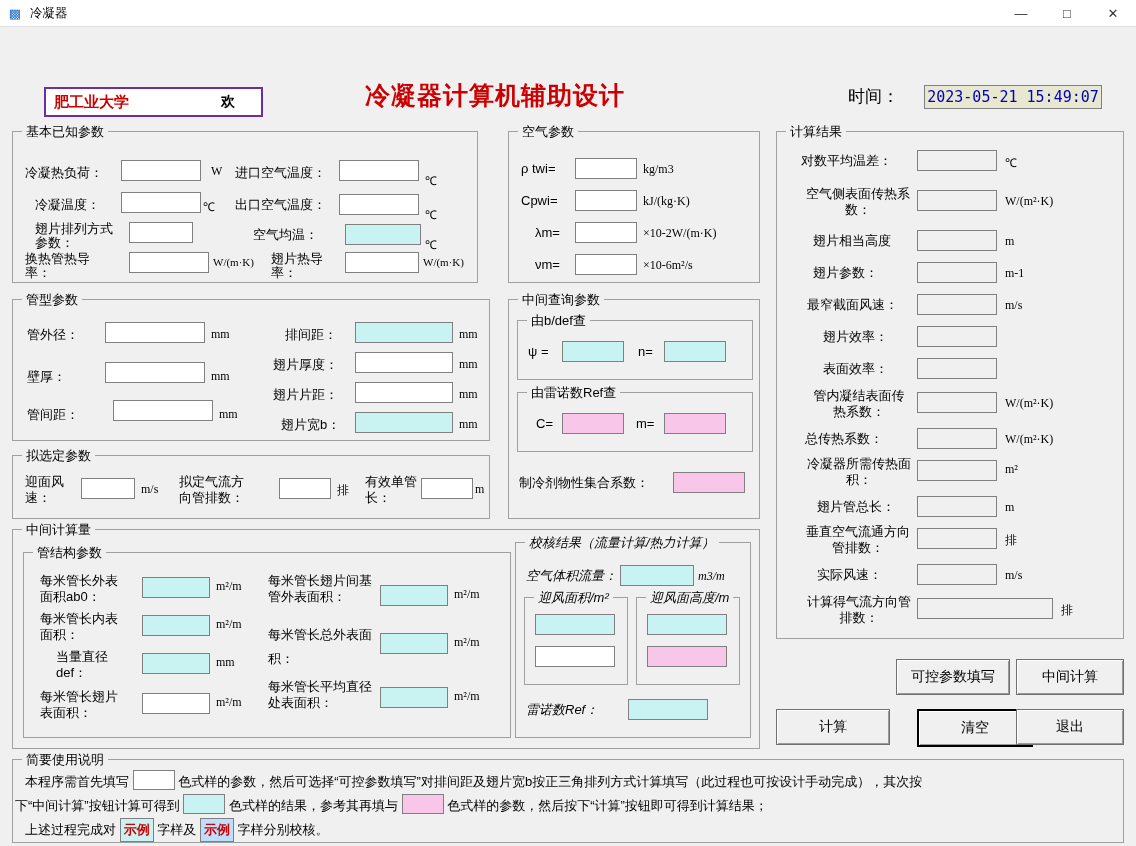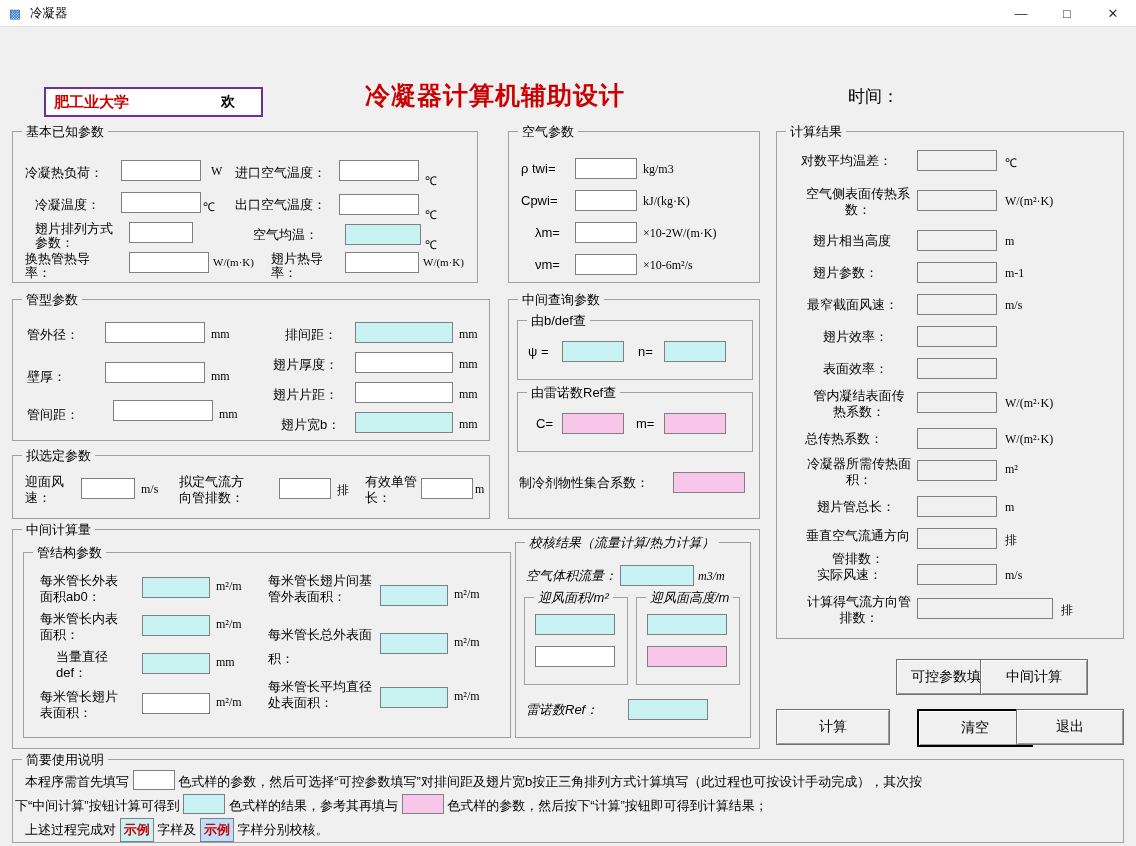--- a/index.html
+++ b/index.html
@@ -105,20 +105,21 @@
 </div>
 
 <div class="app">
 
   <div class="logo">
     <span class="l1">肥工业大学</span>
     <span class="l2">欢</span>
   </div>
   <div class="apptitle">冷凝器计算机辅助设计</div>
   <div class="timelabel">时间：</div>
+  <div class="timebox">2023-05-21 15:49:07</div>
 
   <div class="grp" style="left:12px;top:104px;width:464px;height:150px;">
     <div class="cap">基本已知参数</div>
 
     <div class="lbl" style="left:12px;top:34px;">冷凝热负荷：</div>
     <div class="fld" style="left:108px;top:28px;width:80px;"></div>
     <div class="unit" style="left:198px;top:32px;">W</div>
 
     <div class="lbl" style="left:22px;top:66px;">冷凝温度：</div>
     <div class="fld" style="left:108px;top:60px;width:80px;"></div>
@@ -277,21 +278,21 @@
     <div class="unit" style="left:228px;top:300px;">W/(m²·K)</div>
 
     <div class="lbl" style="left:30px;top:324px;width:104px;white-space:normal;text-align:center;line-height:16px;">冷凝器所需传热面积：</div>
     <div class="fld gy" style="left:140px;top:328px;width:80px;"></div>
     <div class="unit" style="left:228px;top:330px;">m²</div>
 
     <div class="lbl" style="left:40px;top:368px;">翅片管总长：</div>
     <div class="fld gy" style="left:140px;top:364px;width:80px;"></div>
     <div class="unit" style="left:228px;top:368px;">m</div>
 
-    <div class="lbl" style="left:26px;top:392px;width:110px;white-space:normal;text-align:center;line-height:23px;">垂直空气流通方向管排数：</div>
+    <div class="lbl" style="left:26px;top:392px;width:110px;white-space:normal;text-align:center;line-height:16px;">垂直空气流通方向管排数：</div>
     <div class="fld gy" style="left:140px;top:396px;width:80px;"></div>
     <div class="unit" style="left:228px;top:400px;">排</div>
 
     <div class="lbl" style="left:40px;top:436px;">实际风速：</div>
     <div class="fld gy" style="left:140px;top:432px;width:80px;"></div>
     <div class="unit" style="left:228px;top:436px;">m/s</div>
 
     <div class="lbl" style="left:26px;top:462px;width:112px;white-space:normal;text-align:center;line-height:16px;">计算得气流方向管排数：</div>
     <div class="fld gy" style="left:140px;top:466px;width:136px;"></div>
     <div class="unit" style="left:284px;top:470px;">排</div>
@@ -350,21 +351,21 @@
         <div class="fld cy" style="left:10px;top:16px;width:80px;"></div>
         <div class="fld pk" style="left:10px;top:48px;width:80px;"></div>
       </div>
 
       <div class="lbl" style="left:10px;top:160px;">雷诺数Ref：</div>
       <div class="fld cy" style="left:112px;top:156px;width:80px;"></div>
     </div>
   </div>
 
   <div class="btn" style="left:896px;top:632px;width:112px;">可控参数填写</div>
-  <div class="btn" style="left:980px;top:632px;width:106px;text-align:right;">中间计算</div>
+  <div class="btn" style="left:1016px;top:632px;width:106px;text-align:right;">中间计算</div>
   <div class="btn" style="left:776px;top:682px;width:112px;">计算</div>
   <div class="btn focus" style="left:896px;top:682px;width:112px;margin-left:21px;">清空</div>
   <div class="btn" style="left:1016px;top:682px;width:106px;">退出</div>
 
   <div class="grp" style="left:12px;top:732px;width:1110px;height:82px;">
     <div class="cap">简要使用说明</div>
 
     <div class="note" style="left:12px;top:10px;">
       <span>本程序需首先填写</span>
       <span class="chip" style="background:#ffffff;"></span>

